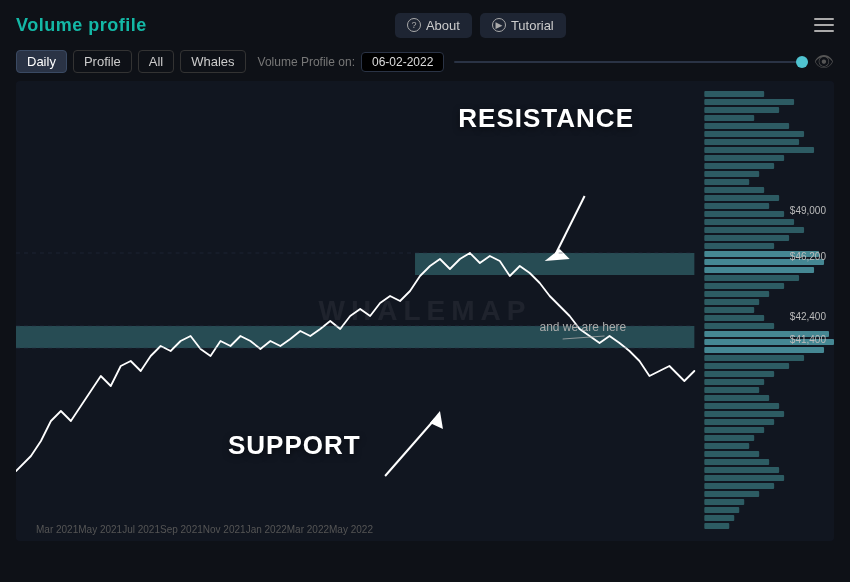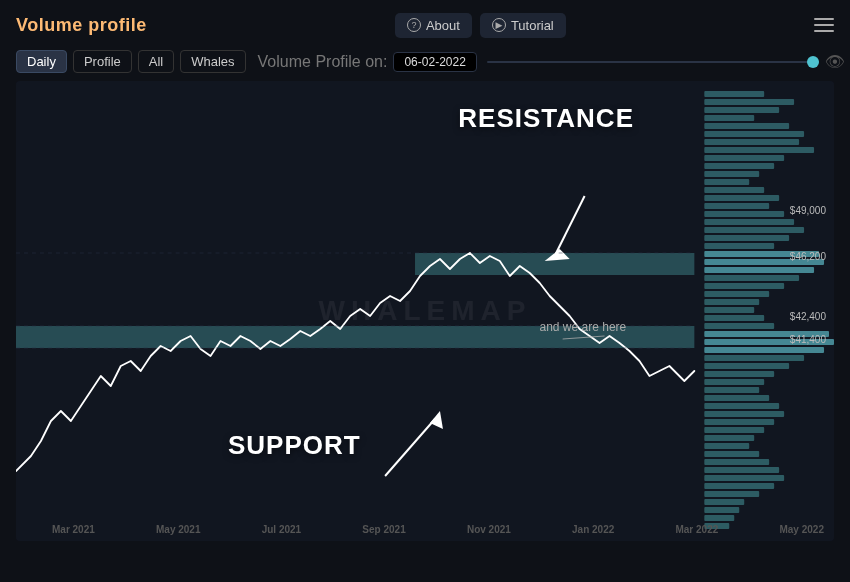--- a/index.html
+++ b/index.html
@@ -18,21 +18,21 @@
       display: flex;
       align-items: center;
       justify-content: space-between;
       padding: 10px 16px;
       height: 50px;
     }
     .app-title {
       font-size: 18px;
       font-weight: 700;
       letter-spacing: 0.5px;
-      color: #fdba74;
+      color: #14b8a6;
     }
     .header-buttons {
       display: flex;
       gap: 8px;
     }
     .header-btn {
       display: flex;
       align-items: center;
       gap: 5px;
       background: #1e2533;
@@ -65,39 +65,39 @@
       width: 20px;
       height: 2px;
       background: #aaa;
       border-radius: 2px;
     }
 
     
     .toolbar {
       display: flex;
       align-items: center;
-      padding: 0 5px 8px 16px;
+      padding: 0 16px 8px 16px;
       gap: 6px;
     }
     .tab-btn {
       border: 1px solid #333;
       background: transparent;
       color: #ccc;
       border-radius: 4px;
       padding: 3px 10px;
       font-size: 13px;
       cursor: pointer;
     }
     .tab-btn.active {
       background: #2a3345;
       border-color: #3a4a63;
       color: #fff;
     }
     .volume-label {
-      font-size: 16px;
+      font-size: 12px;
       color: #777;
       margin-left: 6px;
     }
     .date-badge {
       background: #000000;
       border: 1px solid #2a3345;
       border-radius: 4px;
       padding: 2px 10px;
       font-size: 12px;
       color: #ddd;
@@ -211,27 +211,25 @@
       font-size: 10px;
       color: #bbb;
       position: absolute;
       right: 4px;
     }
 
     
     .x-labels {
       position: absolute;
       bottom: 6px;
-      left: 16px;
+      left: 0;
       right: 0;
       display: flex;
-      justify-content: space-between;
       padding: 0 10px 0 20px;
       z-index: 6;
-      font-weight: bold;
     }
     .x-label {
       font-size: 10px;
       color: #555;
     }
   </style>
 </head>
 <body>
 
 <div class="header">

